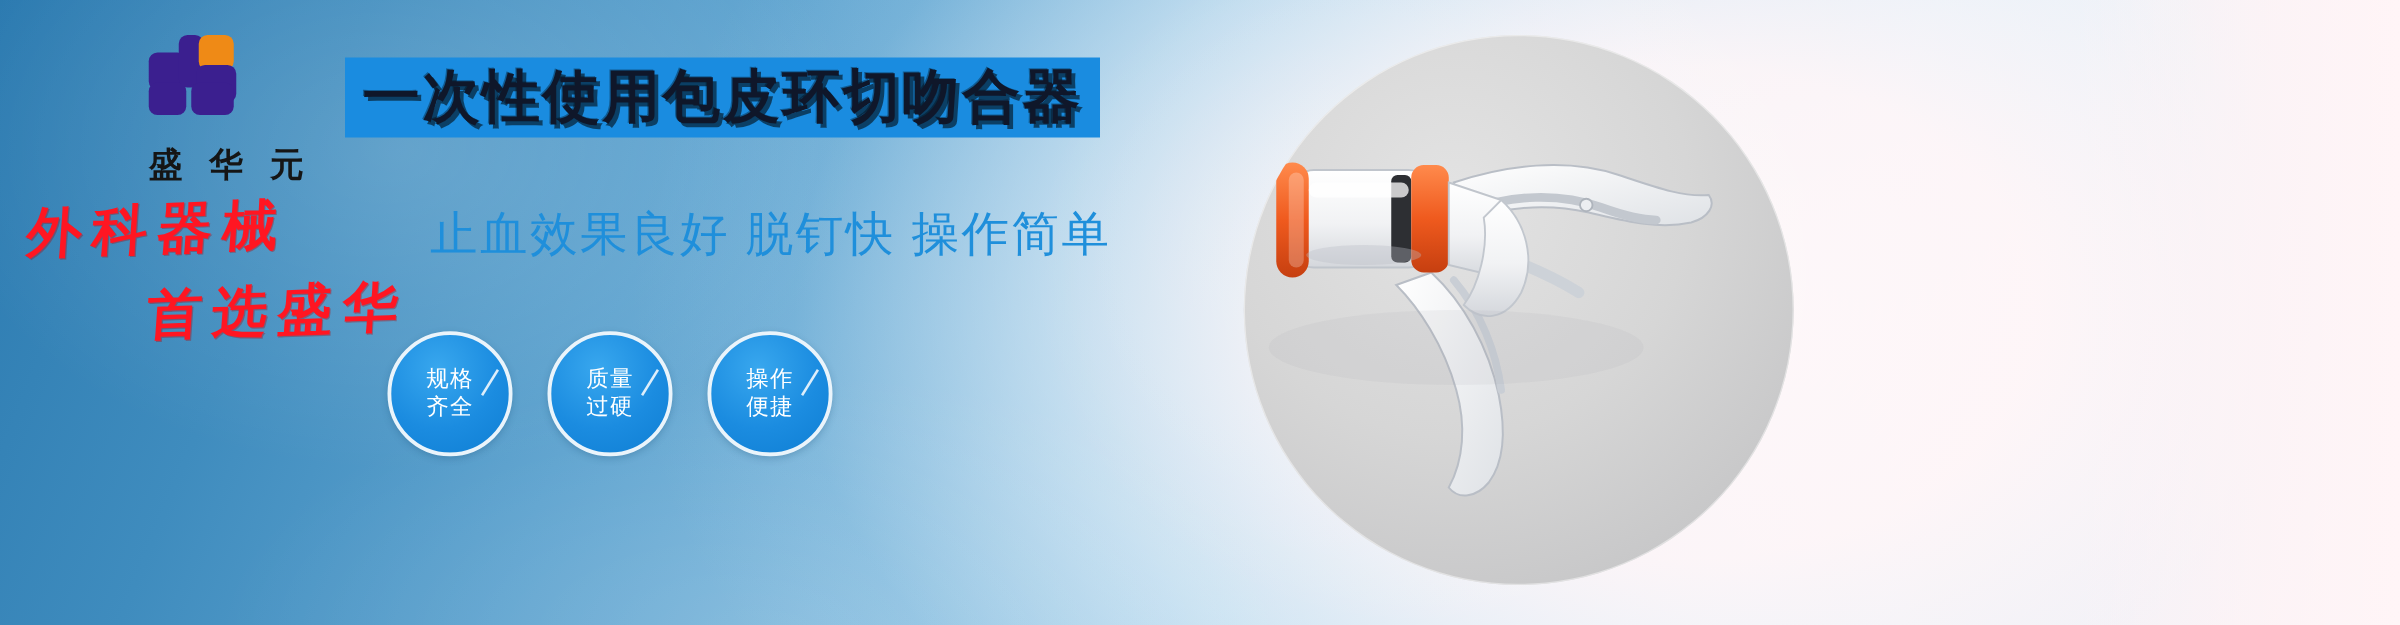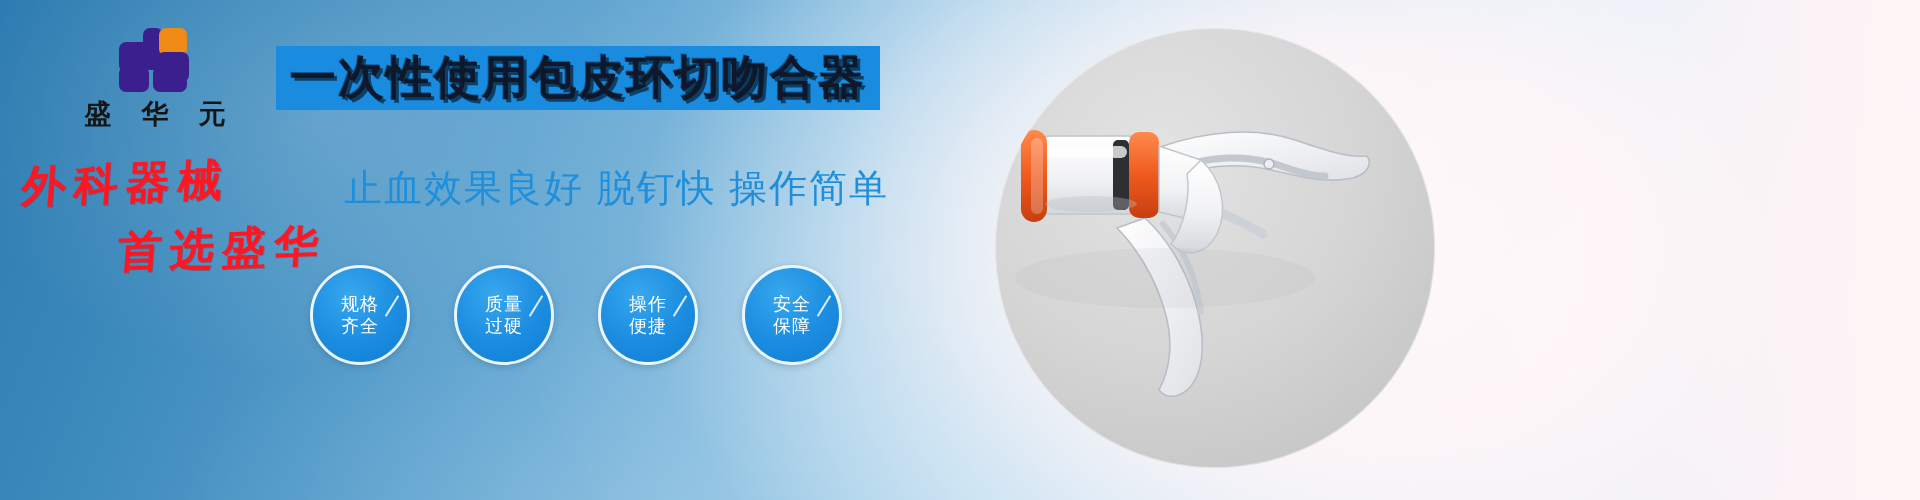--- a/index.html
+++ b/index.html
@@ -39,23 +39,24 @@
   .logo{position:absolute;left:60px;top:28px;width:190px;text-align:center;}
   .logo-mark{position:relative;width:72px;height:66px;margin:0 auto;}
   .logo-mark i{position:absolute;display:block;border-radius:7px;}
   .lm1{left:0;top:14px;width:30px;height:30px;background:#3b1f8f;}
   .lm2{left:24px;top:0px;width:20px;height:42px;background:#3b1f8f;border-radius:6px;}
   .lm3{left:40px;top:0px;width:28px;height:28px;background:#ef8a16;border-radius:8px;}
   .lm4{left:38px;top:24px;width:32px;height:30px;background:#3b1f8f;}
   .lm5{left:0px;top:38px;width:30px;height:26px;background:#3b1f8f;}
   .lm6{left:34px;top:38px;width:34px;height:26px;background:#3b1f8f;}
   .logo-name{
-    margin-top:2px;font-size:27px;letter-spacing:7px;color:#151515;
+    margin-top:20px;font-size:27px;letter-spacing:7px;color:#151515;
     font-weight:700;text-indent:7px;
-    font-family:Liberation Mono, monospace;
+    font-family:Liberation Sans, sans-serif;
+    text-align:right;
   }
 
   
   .headline-band{
     position:absolute;left:276px;top:46px;
     background:#1a8ce0;padding:6px 14px 8px 14px;
   }
   .headline-text{
     font-size:46px;line-height:50px;font-weight:700;color:#0f172a;
     letter-spacing:2px;white-space:nowrap;
@@ -72,21 +73,21 @@
             transform:skewX(-6deg) rotate(-2deg);}
 
   
   .subtitle{
     position:absolute;left:344px;top:165px;
     font-size:38px;line-height:46px;color:#1f8fdb;letter-spacing:2px;
     font-family:Liberation Sans, sans-serif;white-space:nowrap;
   }
 
   
-  .circles{position:absolute;left:310px;top:265px;display:flex;gap:44px;}
+  .circles{position:absolute;left:310px;top:265px;display:flex;gap:28px;}
   .circle{
     position:relative;width:94px;height:94px;border-radius:50%;
     background:radial-gradient(circle at 40% 28%, #38a7ee 0%, #1b8ce0 55%, #0f7ed3 100%);
     border:3px solid #eaf4fb;
     box-shadow:0 2px 6px rgba(20,70,110,0.25);
     display:flex;flex-direction:column;align-items:center;justify-content:center;
     color:#ffffff;font-size:18px;line-height:22px;letter-spacing:1px;
     font-family:"DejaVu Sans","Liberation Sans",sans-serif;
   }
   .circle .slash{
@@ -147,25 +148,20 @@
       <i class="slash"></i>
     </div>
     <div class="circle">
       <span>质量</span>
       <span>过硬</span>
       <i class="slash"></i>
     </div>
     <div class="circle">
       <span>操作</span>
       <span>便捷</span>
-      <i class="slash"></i>
-    </div>
-    <div class="circle">
-      <span>安全</span>
-      <span>保障</span>
       <i class="slash"></i>
     </div>
   </div>
 
   <div class="product">
     <svg width="440" height="440" viewBox="0 0 440 440">
       <defs>
         <linearGradient id="gWhite" x1="0" y1="0" x2="0" y2="1">
           <stop offset="0%" stop-color="#ffffff"></stop>
           <stop offset="55%" stop-color="#f1f2f4"></stop>

